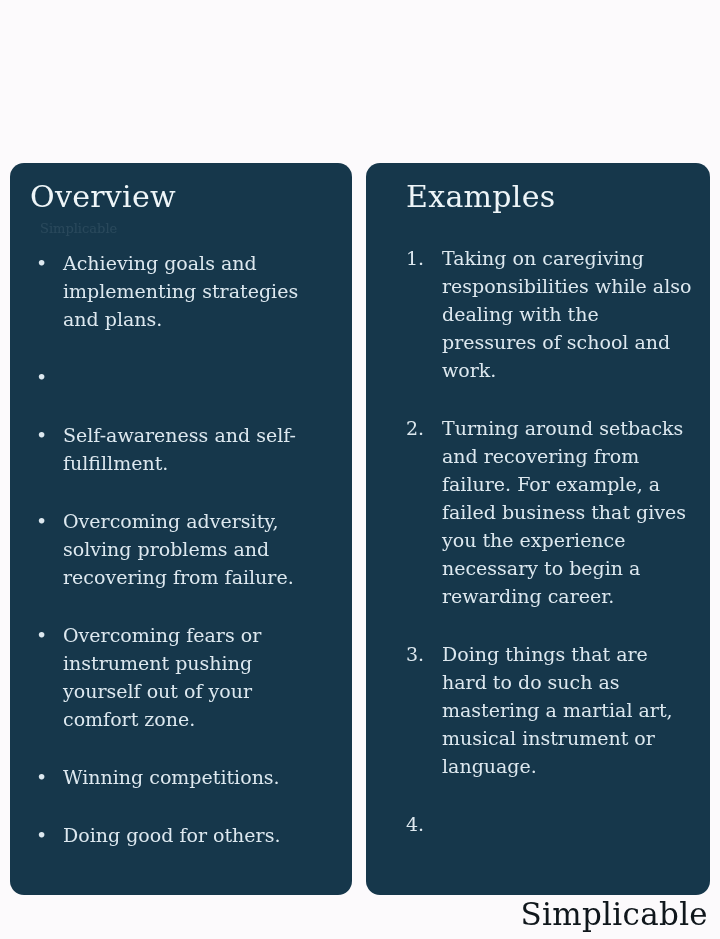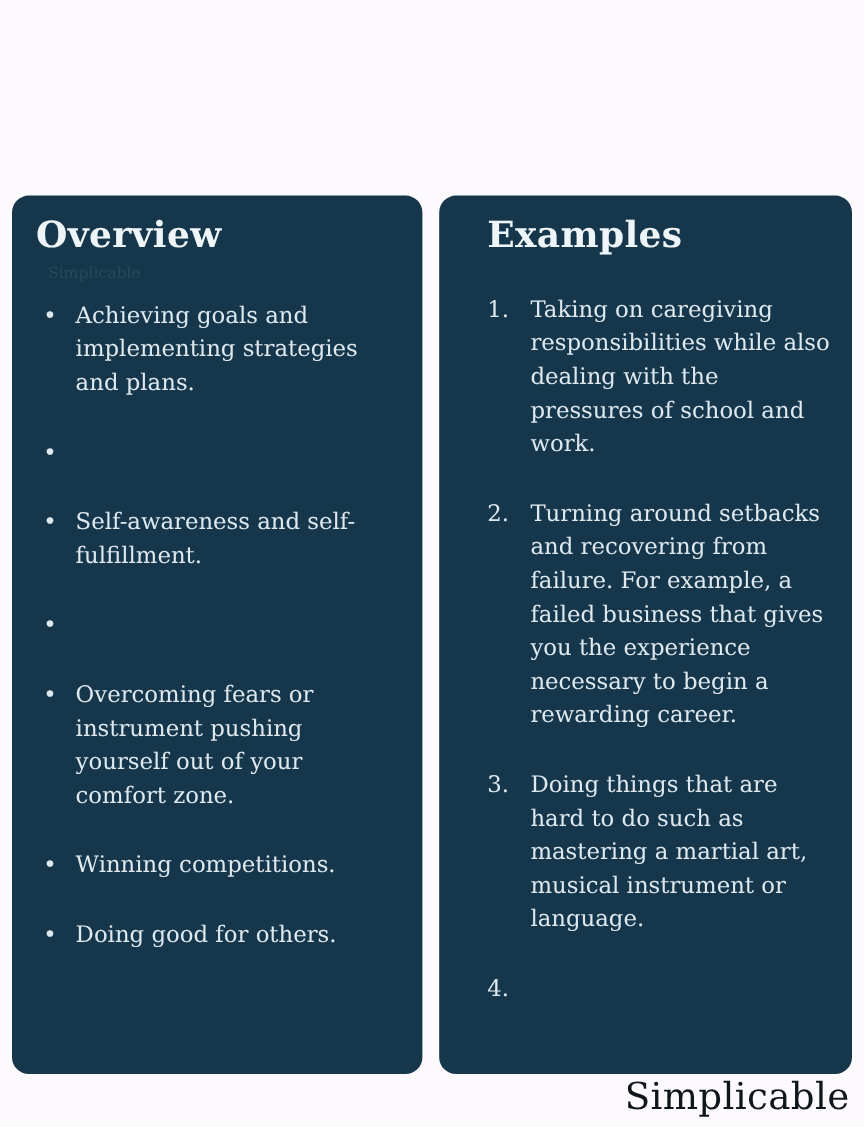--- a/index.html
+++ b/index.html
@@ -47,21 +47,21 @@
     padding: 16px 30px 0 20px;
   }
   .examples-panel {
     left: 366px; top: 163px;
     width: 344px; height: 732px;
     padding: 16px 16px 0 40px;
   }
   .col-heading {
     margin: 0;
     font-size: 30px;
-    font-weight: 700;
+    font-weight: 400;
     color: #eef5f8;
     letter-spacing: 0.3px;
   }
   .watermark {
     margin: 7px 0 0 10px;
     height: 14px;
     font-size: 13px;
     color: #cfe0ea;
     opacity: 0.10;
     user-select: none;
@@ -126,20 +126,21 @@
           <span class="marker bullet-marker">•</span>
         </li>
 
         <li class="item">
           <span class="marker bullet-marker">•</span>
           <span class="item-text">Self-awareness and self-fulfillment.</span>
         </li>
 
         <li class="item">
           <span class="marker bullet-marker">•</span>
+          <span class="item-text">Overcoming adversity, solving problems and recovering from failure.</span>
         </li>
 
         <li class="item">
           <span class="marker bullet-marker">•</span>
           <span class="item-text">Overcoming fears or instrument pushing yourself out of your comfort zone.</span>
         </li>
 
         <li class="item">
           <span class="marker bullet-marker">•</span>
           <span class="item-text">Winning competitions.</span>

